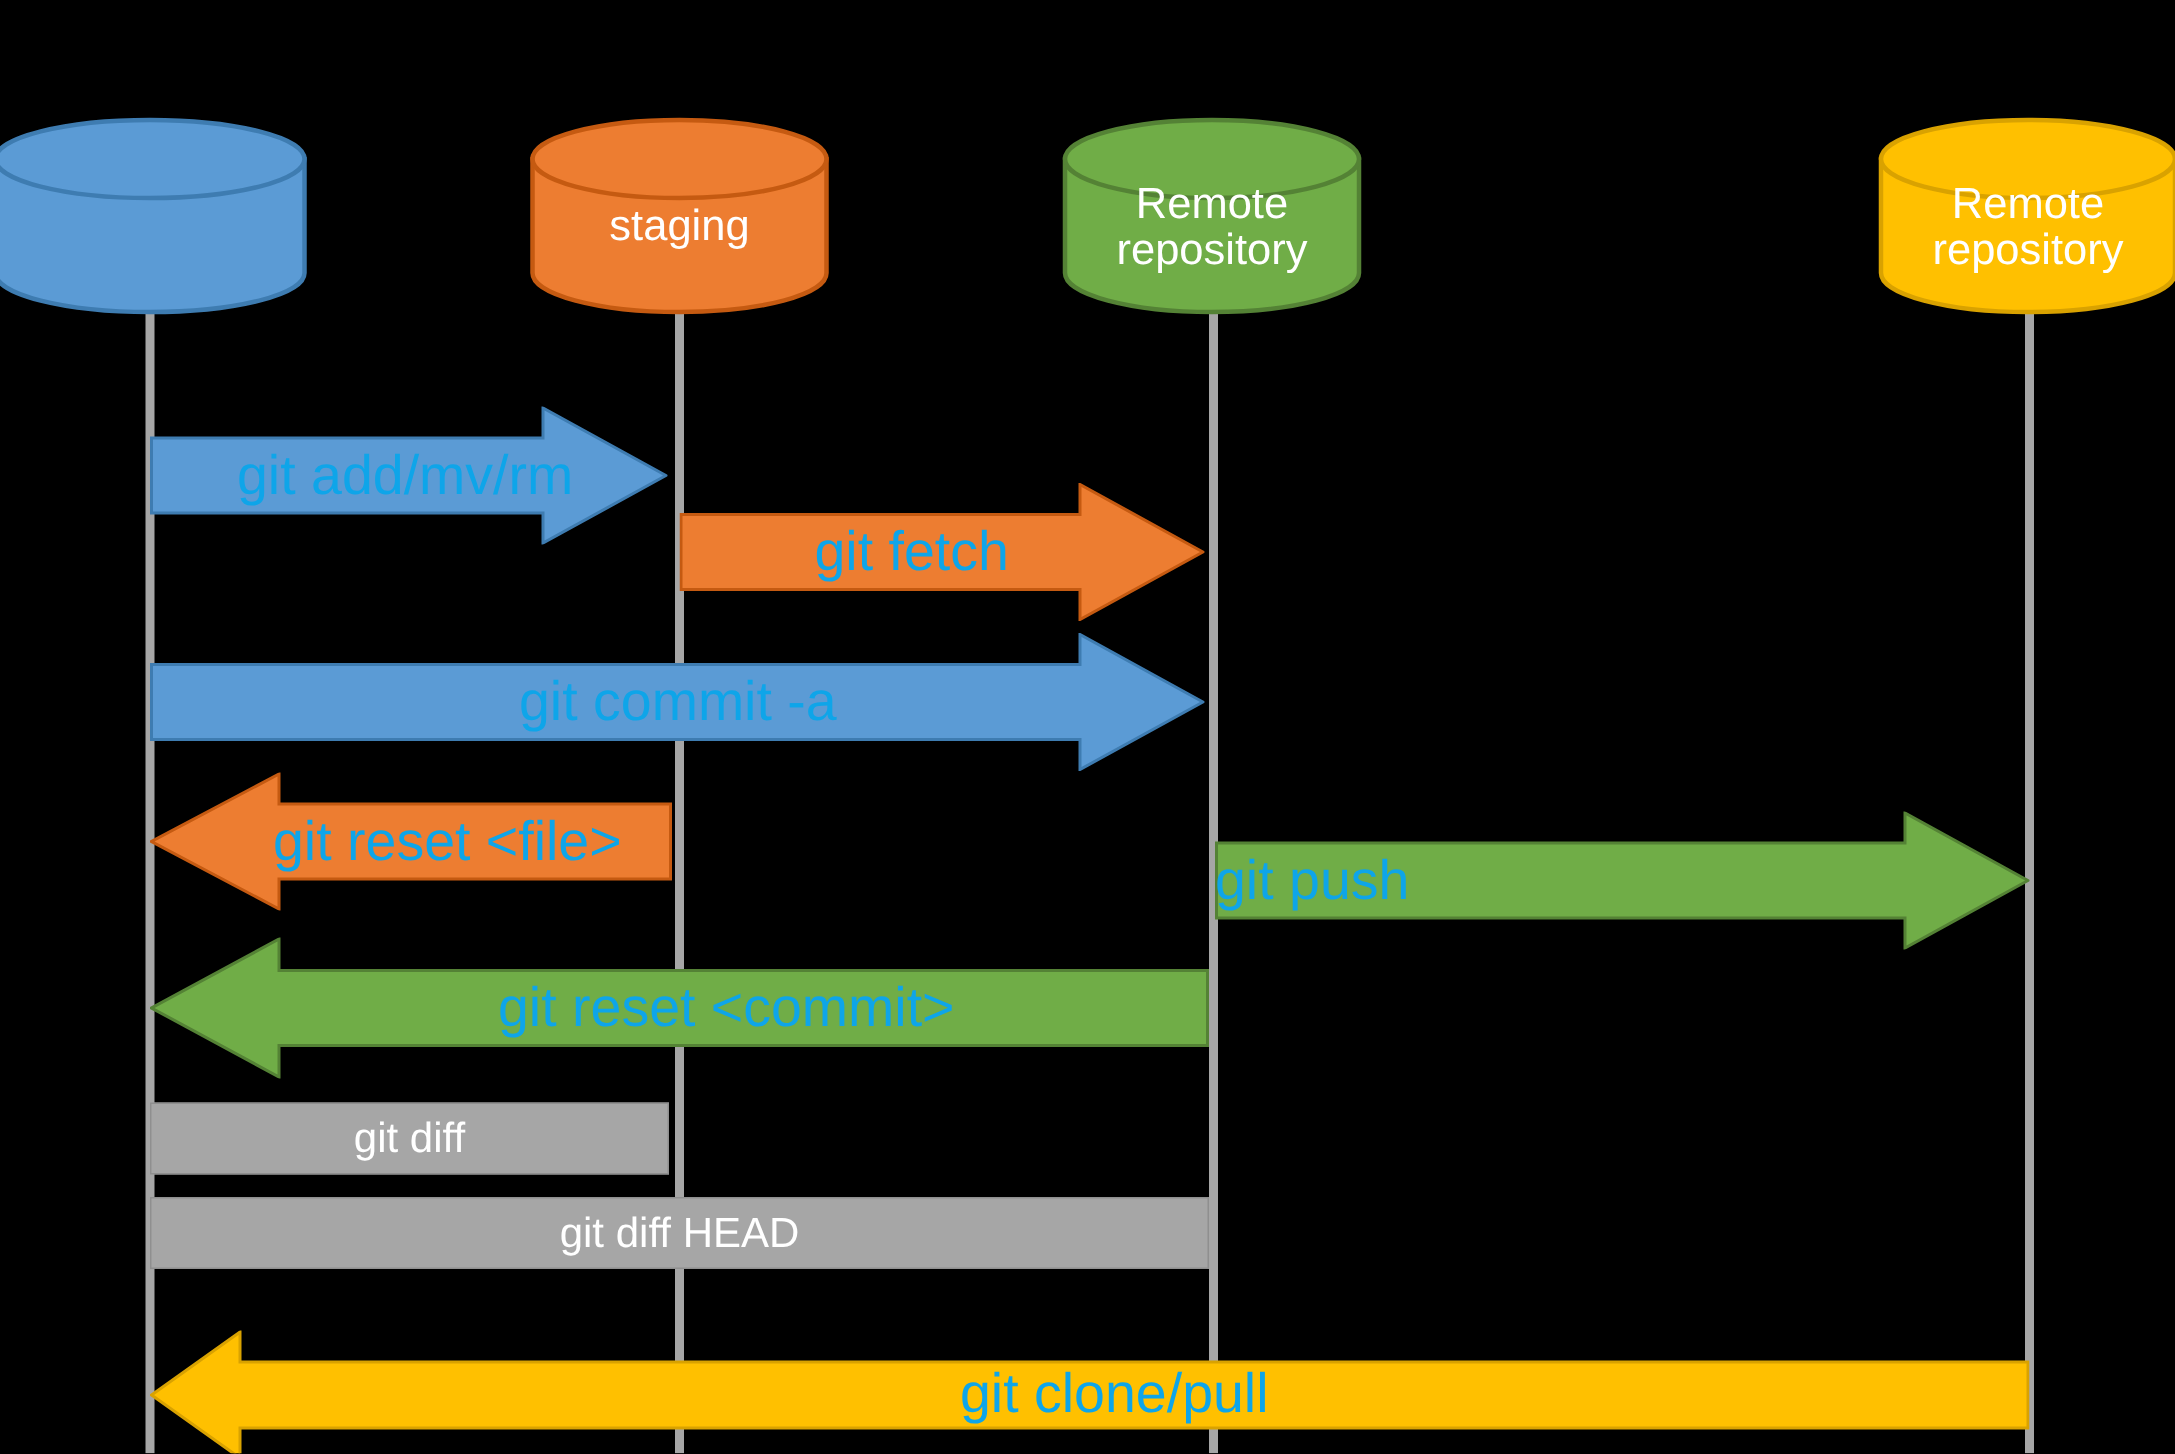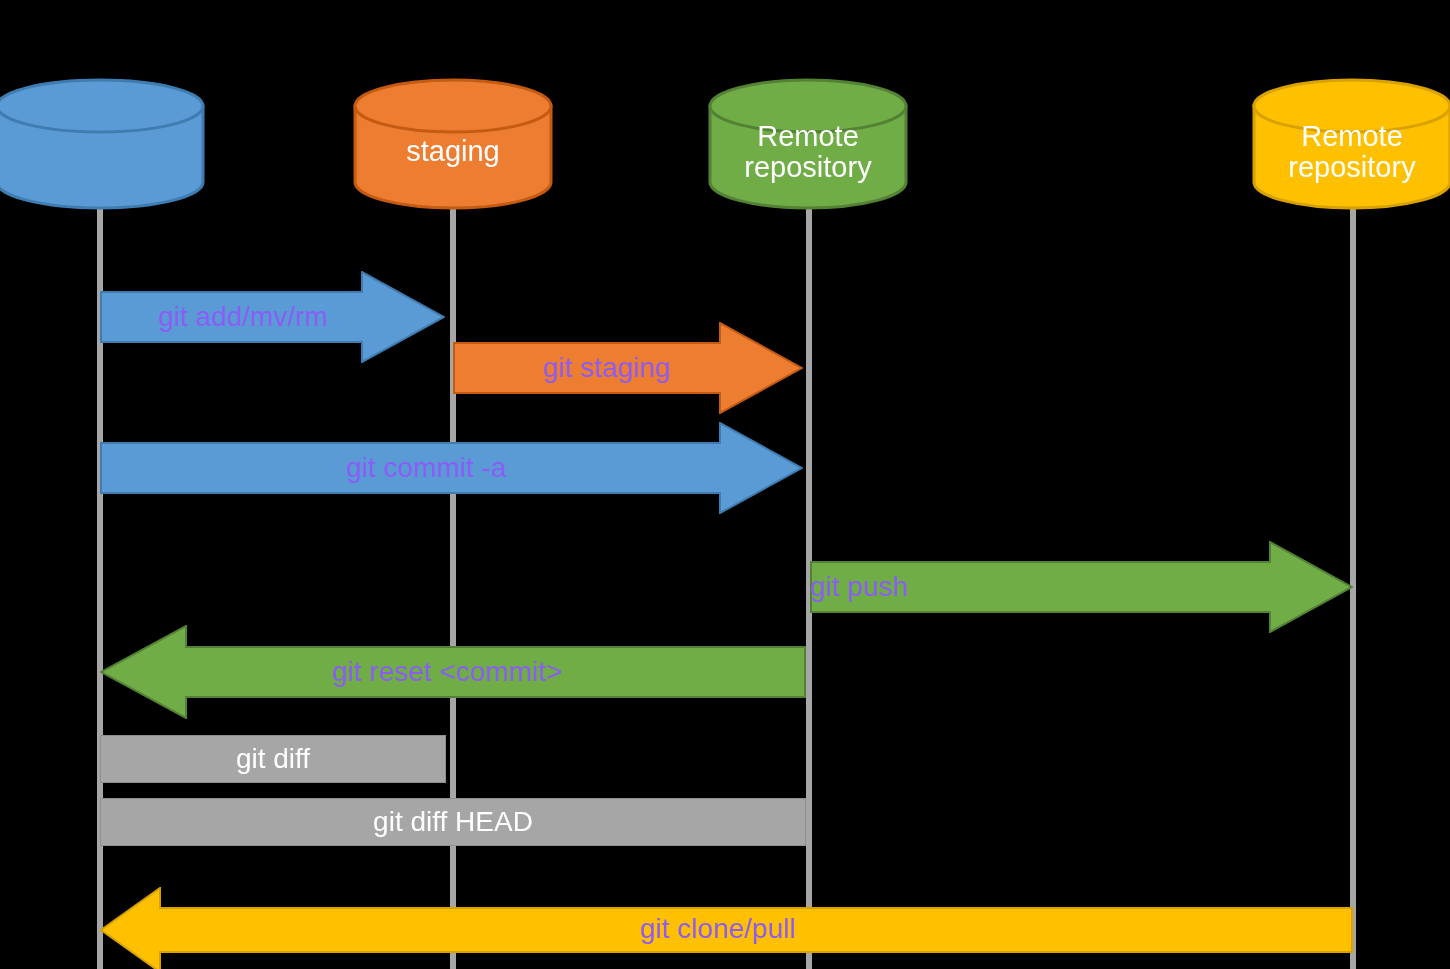--- a/index.html
+++ b/index.html
@@ -46,22 +46,22 @@
   .arrow{
     position:absolute;
     z-index:4;
   }
   .arrow .lbl{
     position:absolute;
     left:0; right:0; top:0; bottom:0;
     display:flex;
     align-items:center;
     justify-content:center;
-    color:#8b5cf6;
-    font-size:28px;
+    color:#0ea5e9;
+    font-size:37px;
     z-index:3;
     pointer-events:none;
     white-space:nowrap;
   }
   .arrow svg{display:block;}
   .bar{
     position:absolute;
     z-index:4;
     display:flex;
     align-items:center;
@@ -137,30 +137,36 @@
     <svg viewBox="0 0 345 92" width="345" height="92" preserveAspectRatio="none">
       <path d="M1,21 L262,21 L262,1 L344,46 L262,91 L262,71 L1,71 Z" fill="#5B9BD5" stroke="#3E7CB1" stroke-width="2"></path>
     </svg>
     <div class="lbl" style="justify-content:flex-start;padding-left:58px;">git add/mv/rm</div>
   </div>
 
   <div class="arrow" style="left:453px;top:322px;width:350px;height:92px;">
     <svg viewBox="0 0 350 92" width="350" height="92" preserveAspectRatio="none">
       <path d="M1,21 L267,21 L267,1 L349,46 L267,91 L267,71 L1,71 Z" fill="#ED7D31" stroke="#C55A11" stroke-width="2"></path>
     </svg>
-    <div class="lbl" style="justify-content:flex-start;padding-left:90px;">git staging</div>
+    <div class="lbl" style="justify-content:flex-start;padding-left:90px;">git fetch</div>
   </div>
 
   <div class="arrow" style="left:100px;top:422px;width:703px;height:92px;">
     <svg viewBox="0 0 703 92" width="703" height="92" preserveAspectRatio="none">
       <path d="M1,21 L620,21 L620,1 L702,46 L620,91 L620,71 L1,71 Z" fill="#5B9BD5" stroke="#3E7CB1" stroke-width="2"></path>
     </svg>
     <div class="lbl" style="justify-content:flex-start;padding-left:246px;">git commit -a</div>
   </div>
 
+  <div class="arrow" style="left:100px;top:515px;width:348px;height:92px;">
+    <svg viewBox="0 0 348 92" width="348" height="92" preserveAspectRatio="none">
+      <path d="M347,21 L86,21 L86,1 L1,46 L86,91 L86,71 L347,71 Z" fill="#ED7D31" stroke="#C55A11" stroke-width="2"></path>
+    </svg>
+    <div class="lbl" style="justify-content:flex-start;padding-left:82px;">git reset &lt;file&gt;</div>
+  </div>
 
   <div class="arrow" style="left:810px;top:541px;width:543px;height:92px;">
     <svg viewBox="0 0 543 92" width="543" height="92" preserveAspectRatio="none">
       <path d="M1,21 L460,21 L460,1 L542,46 L460,91 L460,71 L1,71 Z" fill="#70AD47" stroke="#548235" stroke-width="2"></path>
     </svg>
     <div class="lbl" style="justify-content:flex-start;text-align:right;">git push</div>
   </div>
 
   <div class="arrow" style="left:100px;top:625px;width:706px;height:94px;">
     <svg viewBox="0 0 706 94" width="706" height="94" preserveAspectRatio="none">

